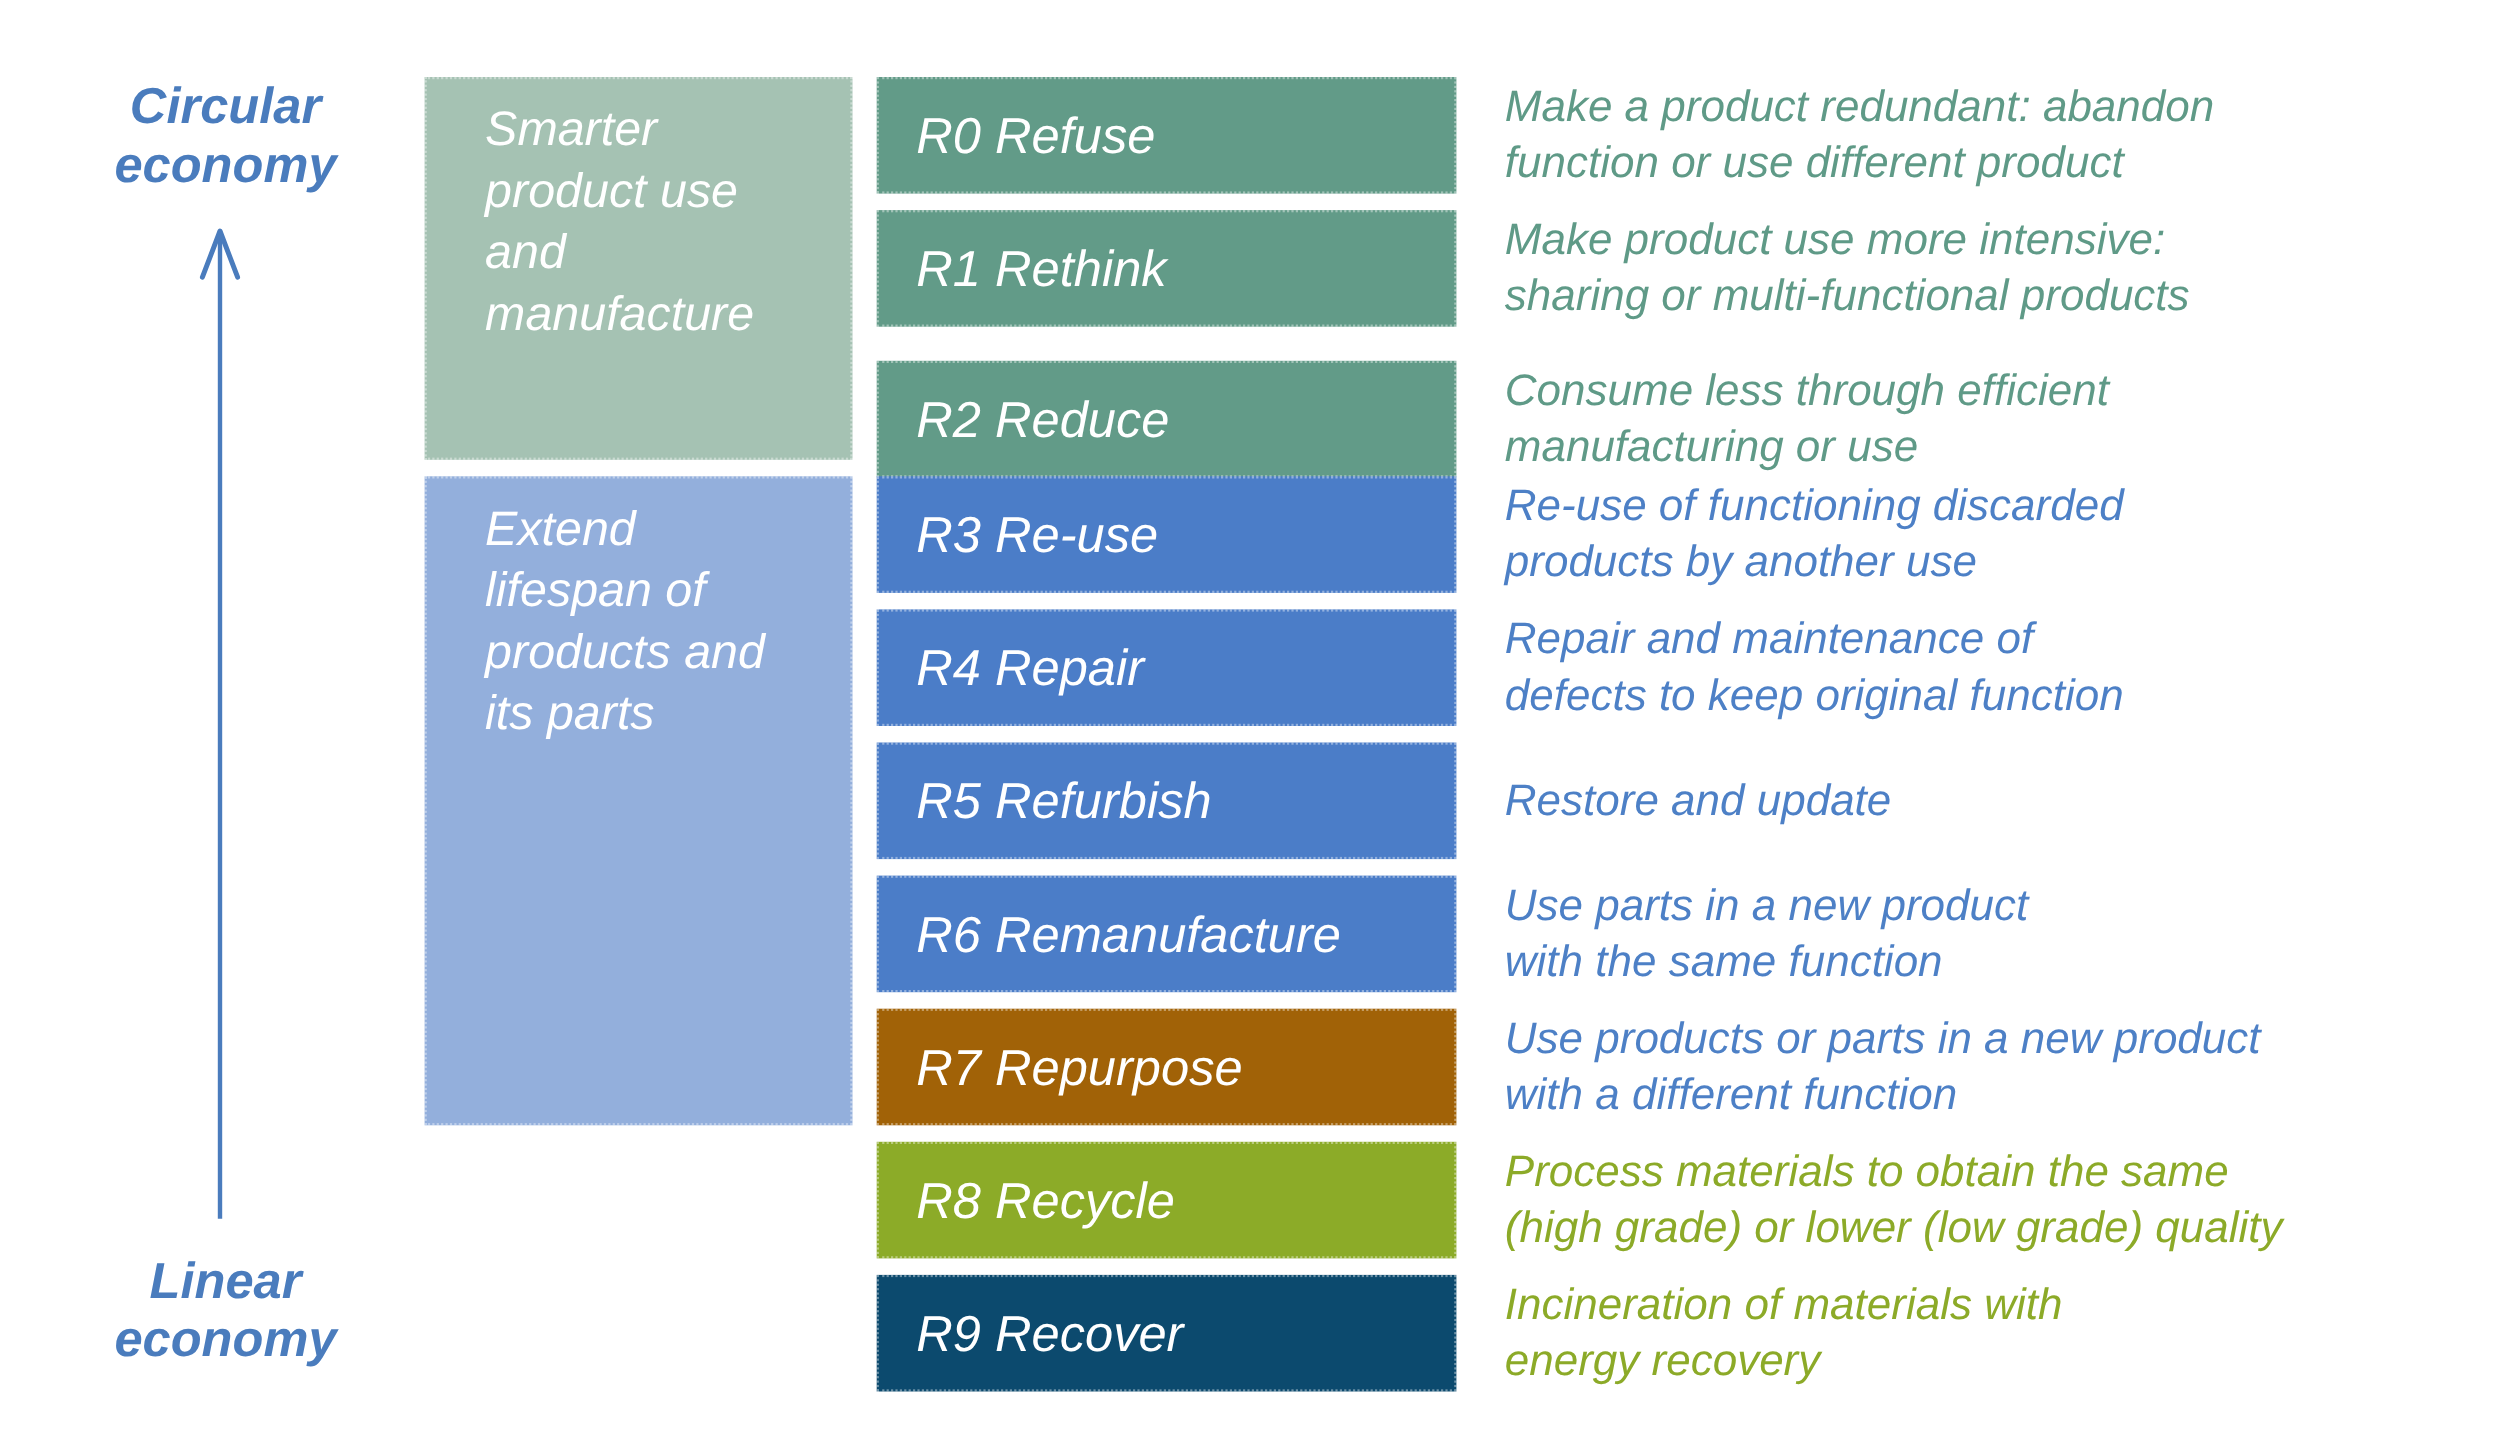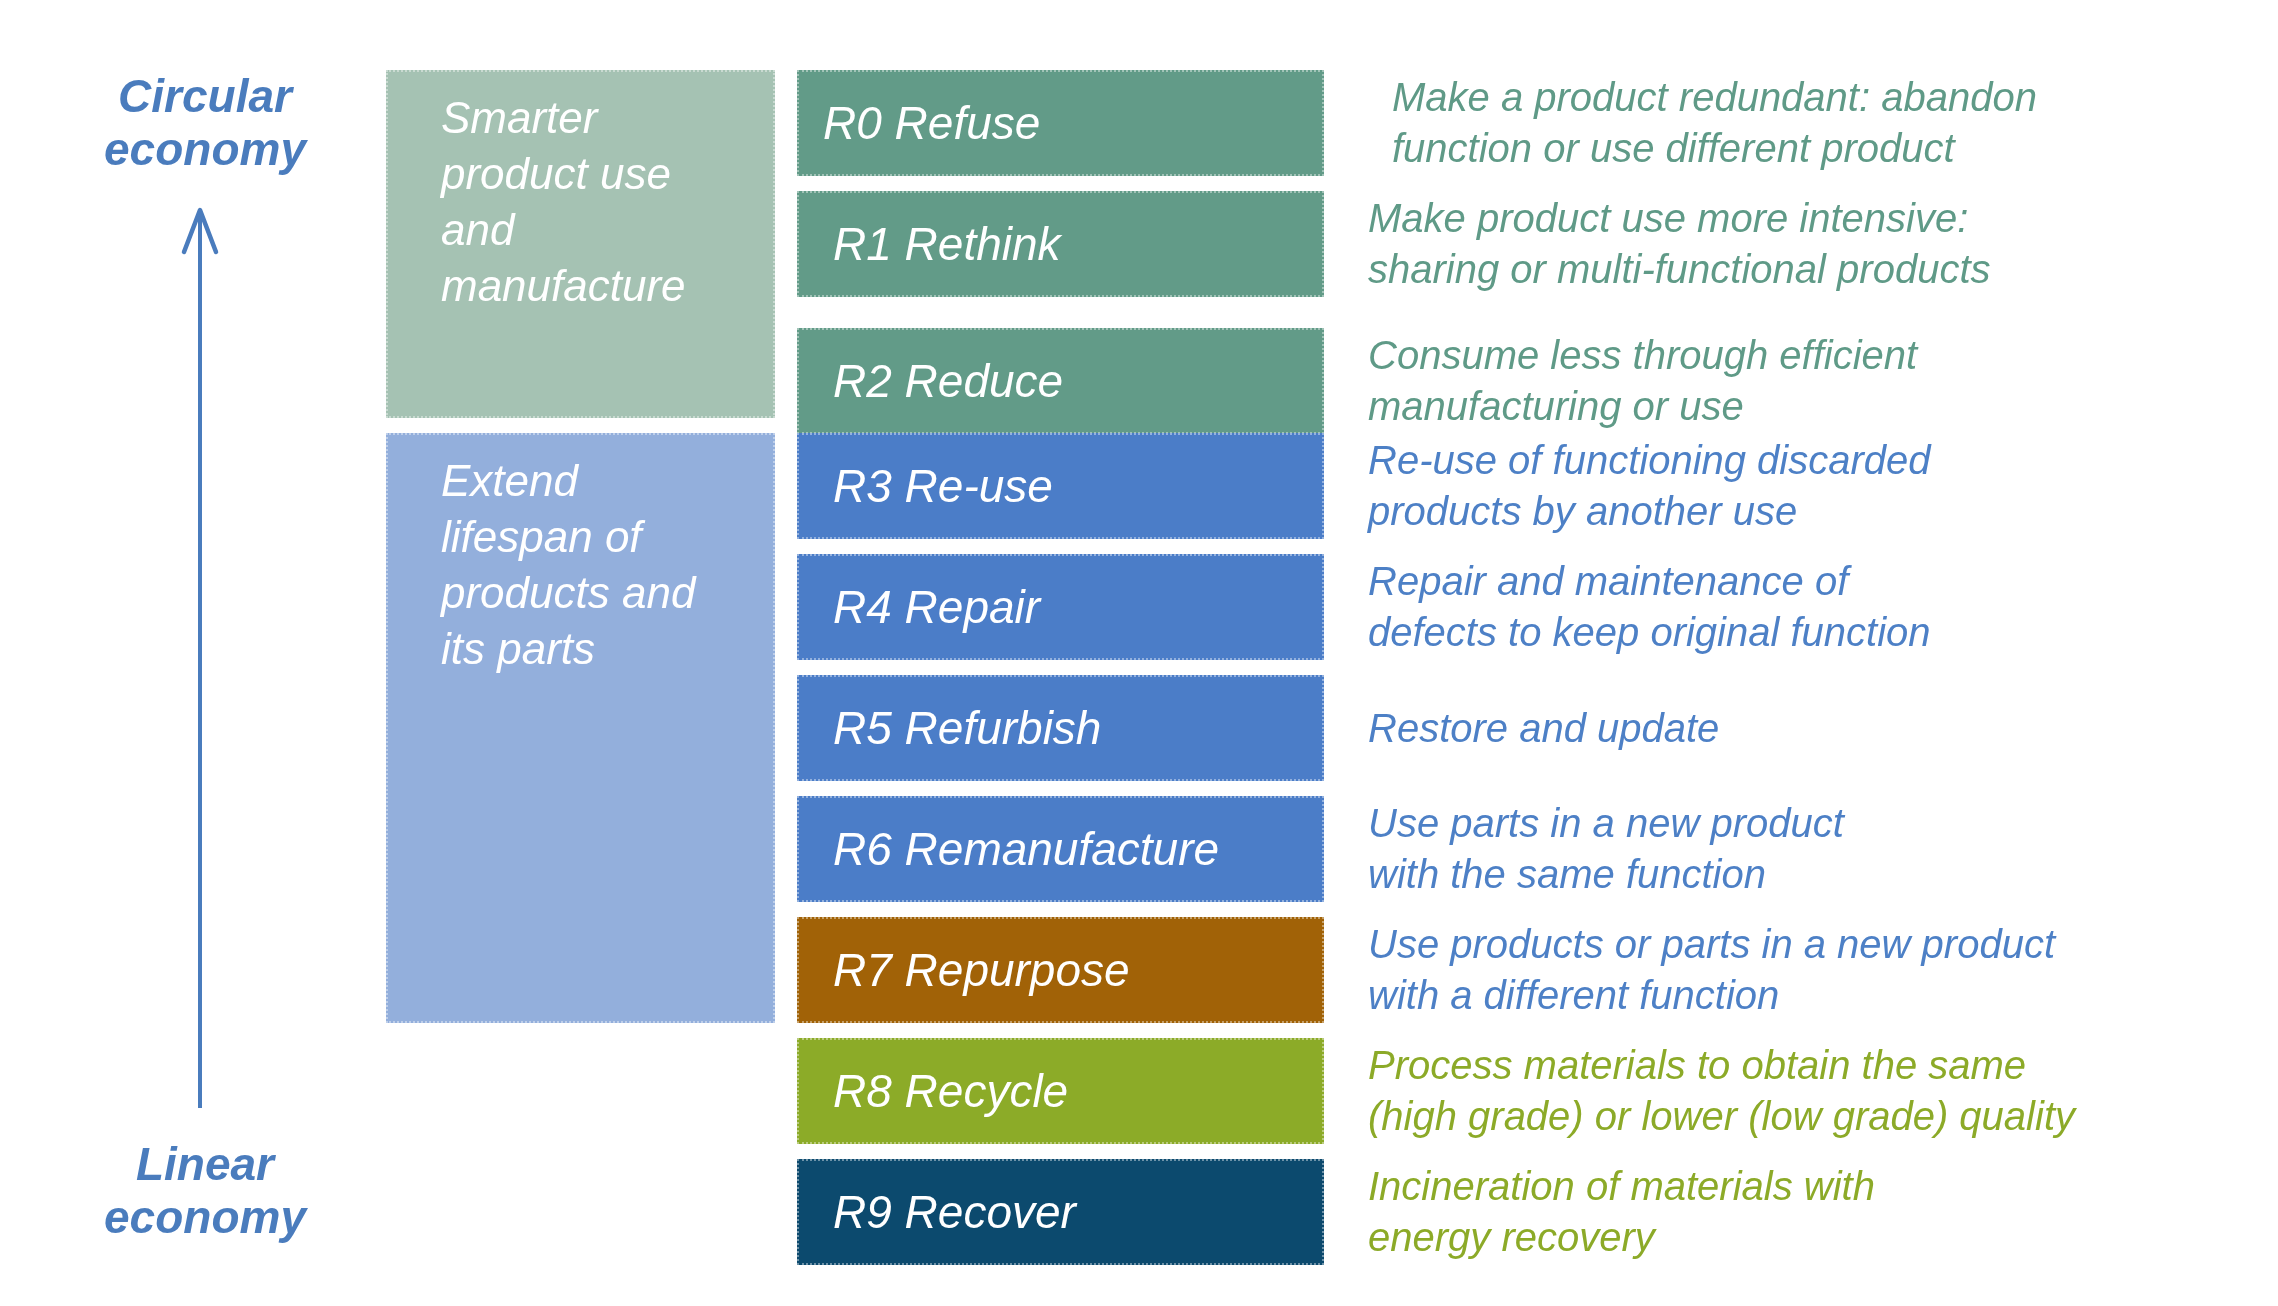--- a/index.html
+++ b/index.html
@@ -46,21 +46,21 @@
     color:#ffffff; font-size:46px;
     border:2px dotted rgba(255,255,255,0.40);
   }
   
   .desc {
     position:absolute; left:1368px; width:860px; height:106px;
     display:flex; align-items:center;
     font-size:40px; line-height:51px;
     white-space:pre-line;
   }
-  .r0 .rbox,.r0 .desc { top:70px;padding-left:24px; }
+  .r0 .rbox,.r0 .desc { top:70px; }
   .r1 .rbox,.r1 .desc { top:191px; }
   .r2 .rbox,.r2 .desc { top:328px; }
   .r3 .rbox,.r3 .desc { top:433px; }
   .r4 .rbox,.r4 .desc { top:554px; }
   .r5 .rbox,.r5 .desc { top:675px; }
   .r6 .rbox,.r6 .desc { top:796px; }
   .r7 .rbox,.r7 .desc { top:917px; }
   .r8 .rbox,.r8 .desc { top:1038px; }
   .r9 .rbox,.r9 .desc { top:1159px; }
 </style>

